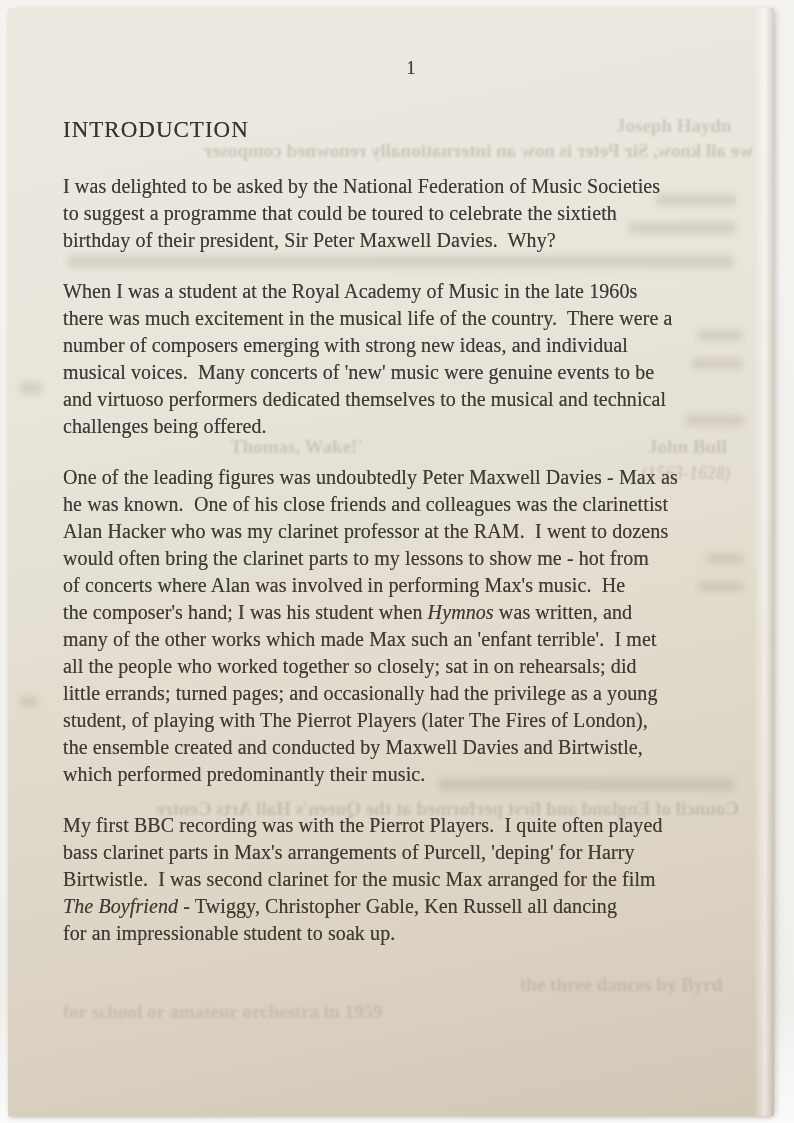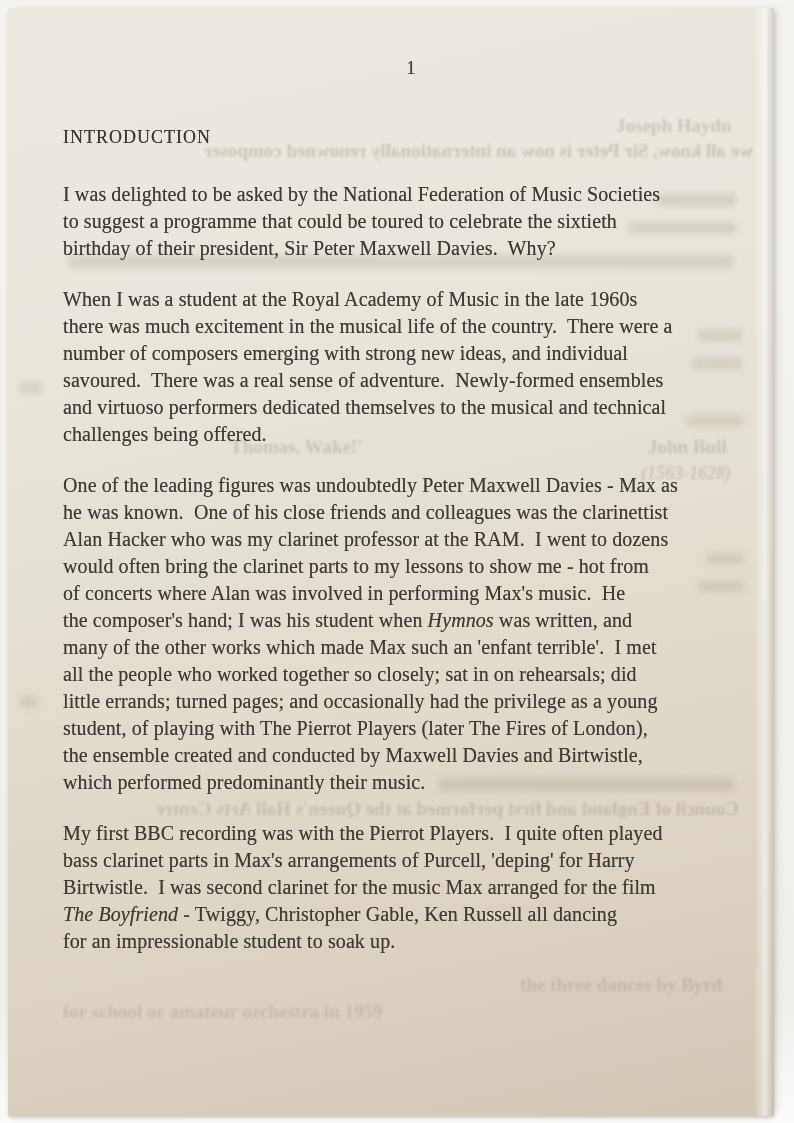--- a/index.html
+++ b/index.html
@@ -19,21 +19,21 @@
   .page-edge{
     position:absolute;right:0;top:0;bottom:0;width:20px;pointer-events:none;
     background:linear-gradient(90deg,rgba(255,255,255,0) 0%,rgba(255,255,255,.55) 55%,rgba(170,164,152,.35) 100%);
   }
   .page-number{
     position:absolute;left:388px;top:50px;width:30px;text-align:center;
     font-size:18px;color:#3f3b34;text-shadow:0 0 .5px rgba(63,59,52,.7);
   }
   .content{position:absolute;left:55px;top:107px;width:700px;z-index:3;}
   .heading{
-    margin:12px 0 33px 0;font-size:18px;font-weight:normal;line-height:21px;
+    margin:4px 0 33px 0;font-size:23px;font-weight:normal;line-height:21px;
     letter-spacing:1px;color:#39352e;text-shadow:0 0 .5px rgba(57,53,46,.7);
   }
   .para{margin:0 0 24px 0;}
   .para:last-child{margin-bottom:0;}
   .line{
     height:27px;line-height:27px;font-size:20px;color:#3f3b34;
     white-space:pre;letter-spacing:.1px;text-shadow:0 0 .6px rgba(63,59,52,.65);
   }
   .ital{font-style:italic;}
   
@@ -84,21 +84,21 @@
       <div id="paras">
           <div class="para">
             <div class="line"><span>I was delighted to be asked by the National Federation of Music Societies</span></div>
             <div class="line"><span>to suggest a programme that could be toured to celebrate the sixtieth</span></div>
             <div class="line"><span>birthday of their president, Sir Peter Maxwell Davies.  Why?</span></div>
           </div>
           <div class="para">
             <div class="line"><span>When I was a student at the Royal Academy of Music in the late 1960s</span></div>
             <div class="line"><span>there was much excitement in the musical life of the country.  There were a</span></div>
             <div class="line"><span>number of composers emerging with strong new ideas, and individual</span></div>
-            <div class="line"><span>savoured.  There was a real sense of adventure.  Newly-formed ensembles</span></div>
+            <div class="line"><span>musical voices.  Many concerts of 'new' music were genuine events to be</span></div>
             <div class="line"><span>and virtuoso performers dedicated themselves to the musical and technical</span></div>
             <div class="line"><span>challenges being offered.</span></div>
           </div>
           <div class="para">
             <div class="line"><span>One of the leading figures was undoubtedly Peter Maxwell Davies - Max as</span></div>
             <div class="line"><span>he was known.  One of his close friends and colleagues was the clarinettist</span></div>
             <div class="line"><span>Alan Hacker who was my clarinet professor at the RAM.  I went to dozens</span></div>
             <div class="line"><span>would often bring the clarinet parts to my lessons to show me - hot from</span></div>
             <div class="line"><span>of concerts where Alan was involved in performing Max's music.  He</span></div>
             <div class="line"><span>the composer's hand; I was his student when </span><span class="ital">Hymnos</span><span> was written, and</span></div>

